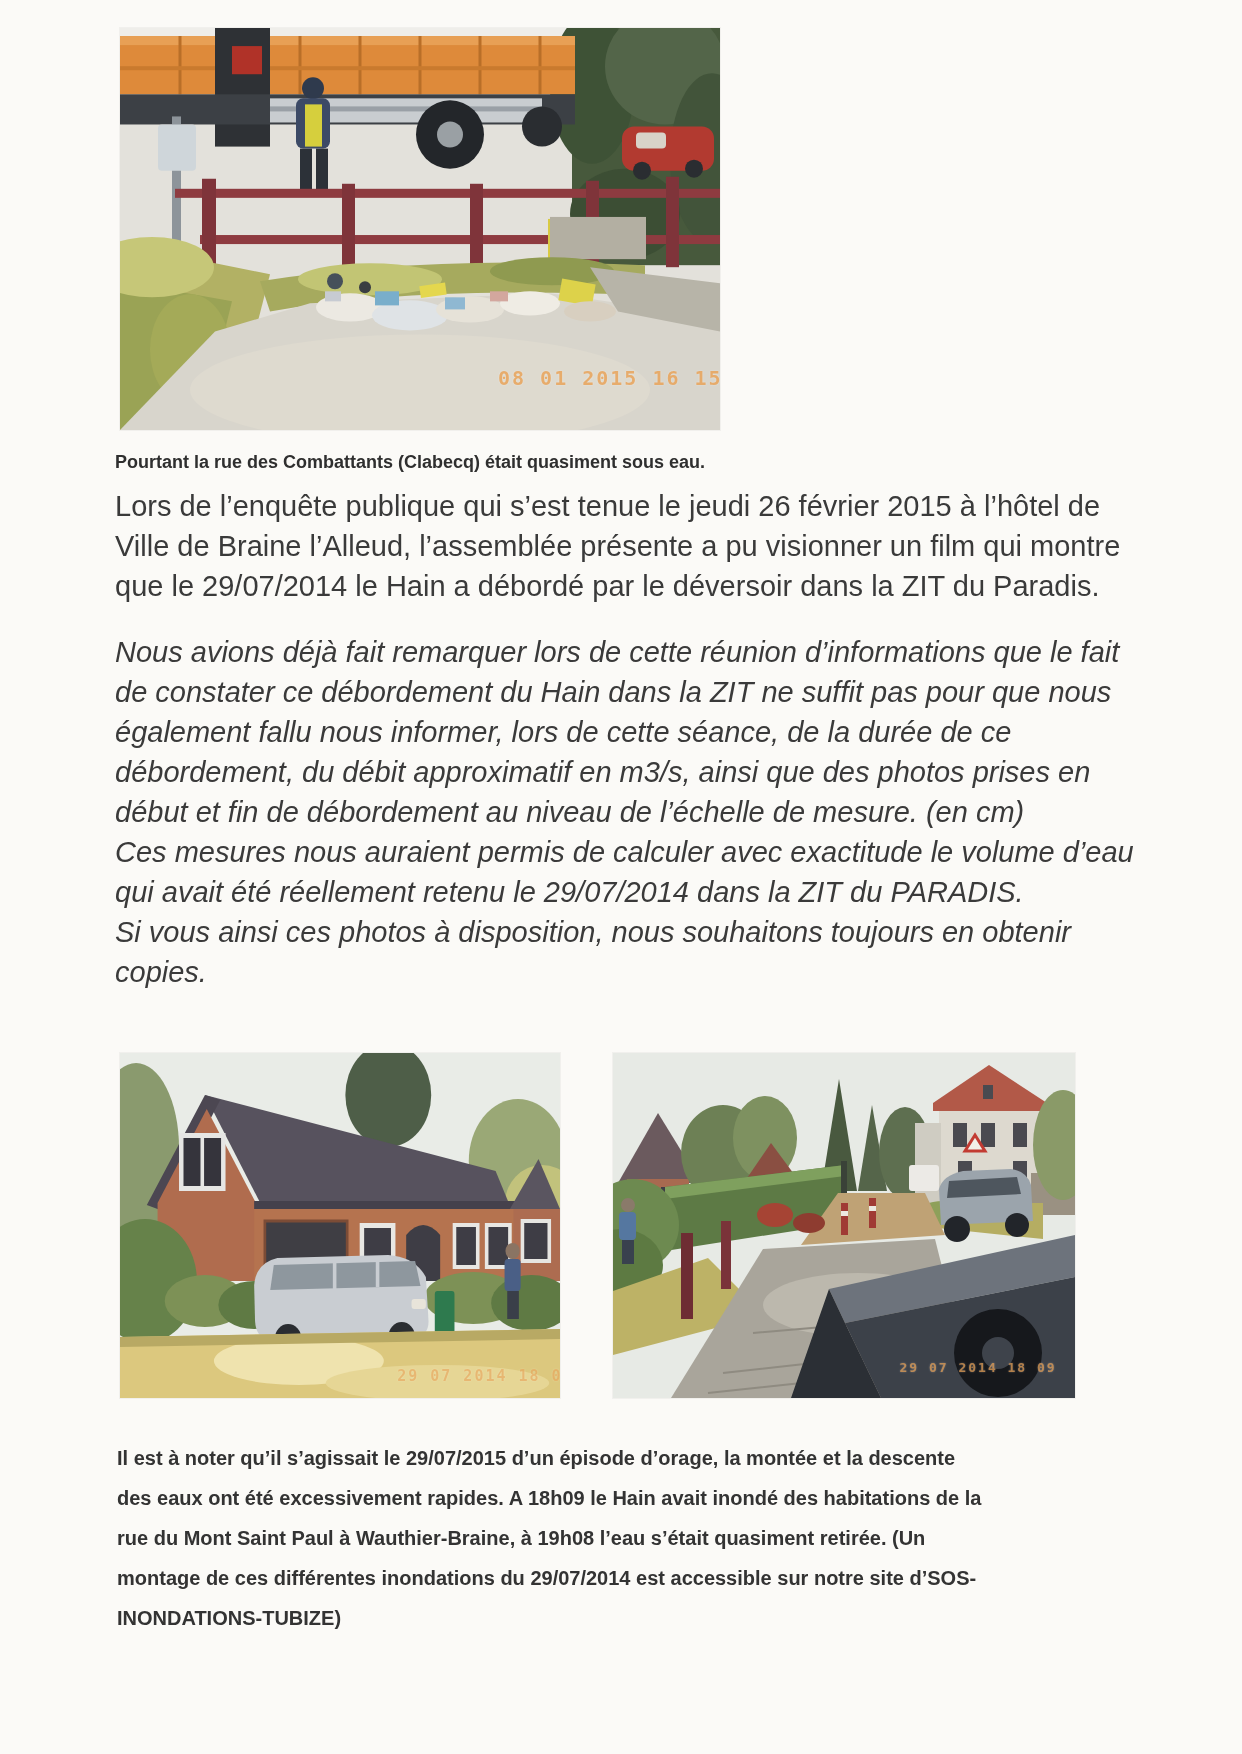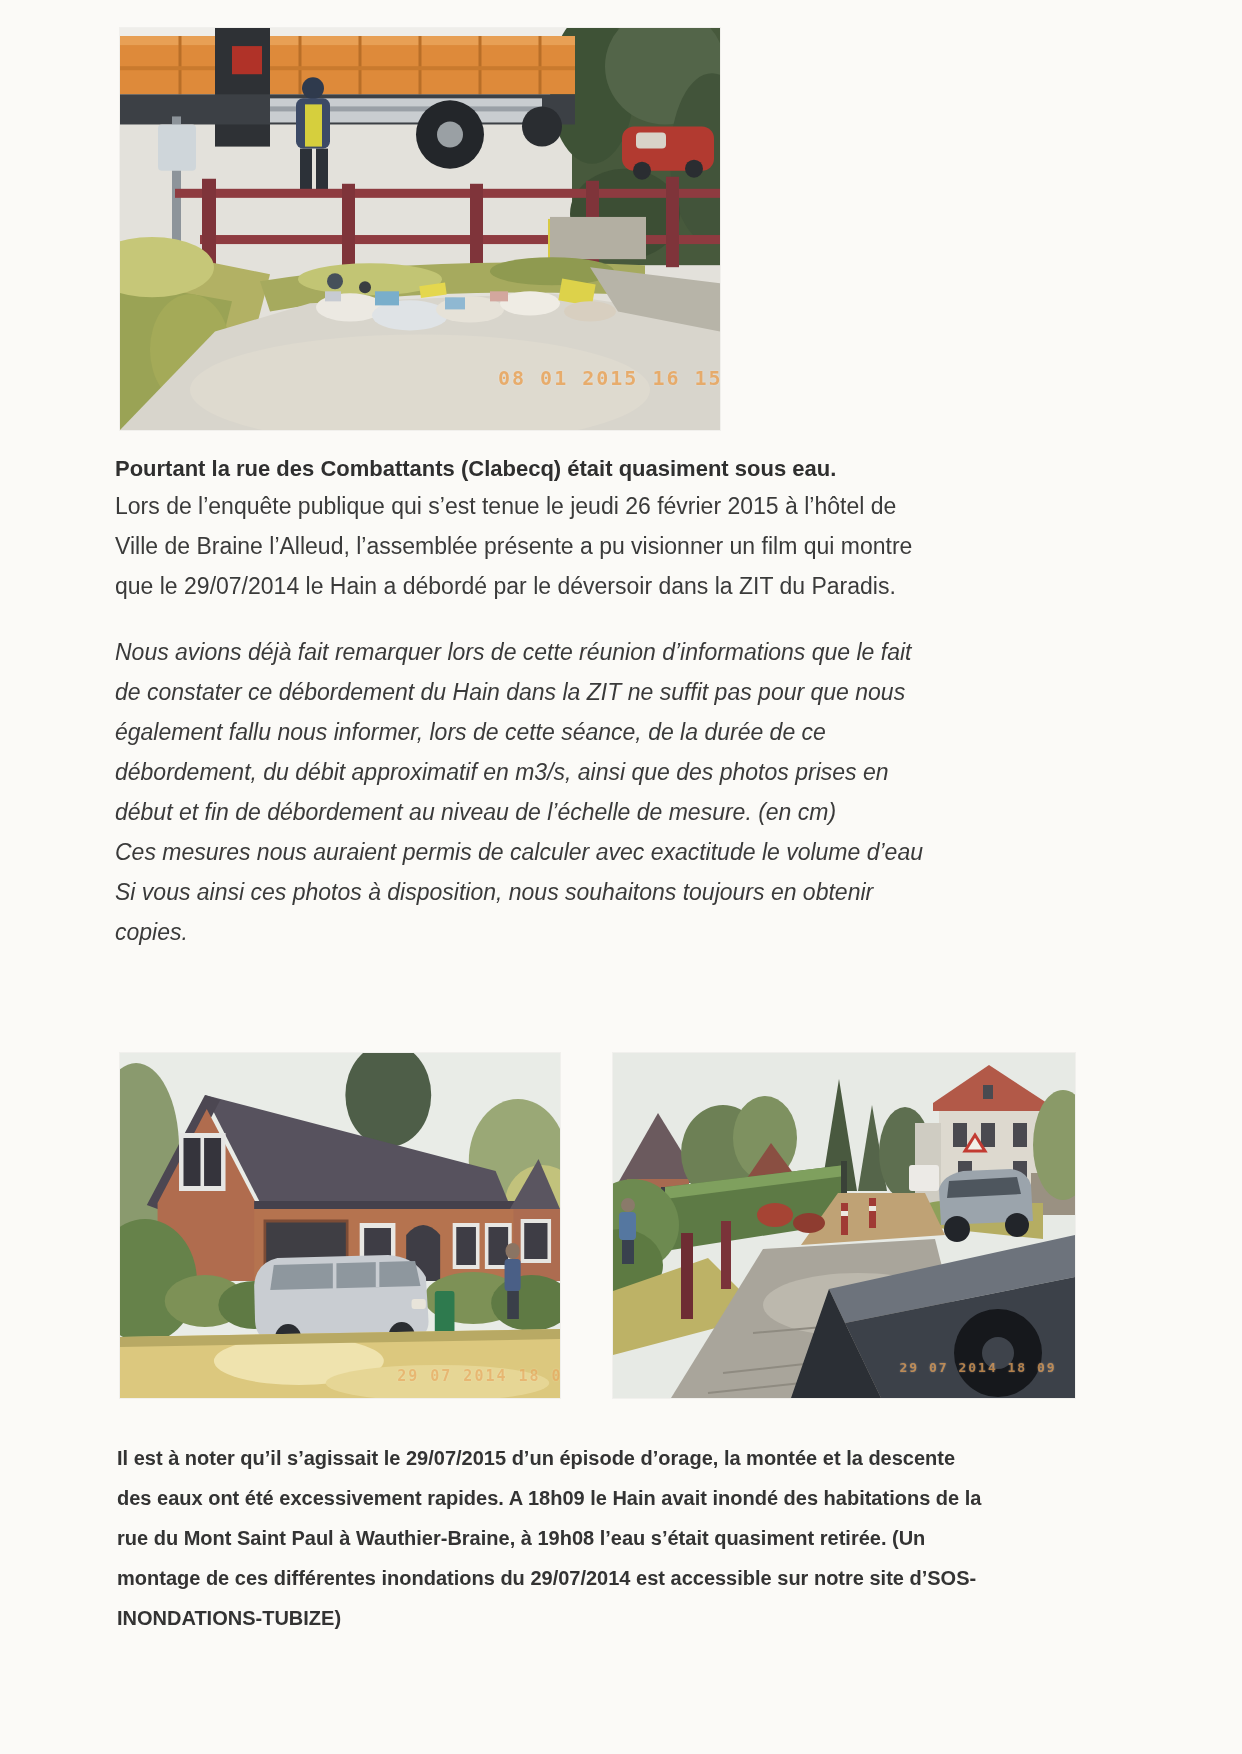--- a/index.html
+++ b/index.html
@@ -17,27 +17,27 @@
   .ts{
     position:absolute;font-family:"DejaVu Sans Mono",monospace;font-weight:bold;
     color:#e9a45b;opacity:.85;letter-spacing:2px;white-space:nowrap;
     text-shadow:0 0 2px rgba(255,255,255,.4);
   }
   .ts-top{left:63%;top:84%;font-size:20px;}
   .ts-left{left:63%;top:91%;font-size:15px;opacity:.6;}
   .ts-right{left:62%;top:89%;font-size:13px;opacity:.75;}
   .caption{
     position:absolute;left:115px;top:434px;width:740px;
-    font-size:22px;font-weight:bold;color:#2f2f2f;white-space:nowrap;
+    font-size:18px;font-weight:bold;color:#2f2f2f;white-space:nowrap;
   }
   .bodytext{position:absolute;left:115px;width:900px;}
   .para1{top:486px;}
   .para2{top:632px;font-style:italic;}
   .bodytext .line{
-    font-size:23px;line-height:40px;white-space:nowrap;color:#3a3a3a;
+    font-size:29px;line-height:40px;white-space:nowrap;color:#3a3a3a;
   }
   .note{position:absolute;left:117px;top:1438px;width:900px;}
   .note .line{
     font-size:20px;line-height:40px;font-weight:bold;white-space:nowrap;color:#333;
   }
 </style>
 </head>
 <body>
 
 <div class="page">
@@ -136,20 +136,21 @@
     <div class="line">que le 29/07/2014 le Hain a débordé par le déversoir dans la ZIT du Paradis.</div>
   </div>
 
   <div class="bodytext para2">
     <div class="line">Nous avions déjà fait remarquer lors de cette réunion d’informations que le fait</div>
     <div class="line">de constater ce débordement du Hain dans la ZIT ne suffit pas pour que nous</div>
     <div class="line">également fallu nous informer, lors de cette séance, de la durée de ce</div>
     <div class="line">débordement, du débit approximatif en m3/s, ainsi que des photos prises en</div>
     <div class="line">début et fin de débordement au niveau de l’échelle de mesure. (en cm)</div>
     <div class="line">Ces mesures nous auraient permis de calculer avec exactitude le volume d’eau</div>
+    <div class="line">qui avait été réellement retenu le 29/07/2014 dans la ZIT du PARADIS.</div>
     <div class="line">Si vous ainsi ces photos à disposition, nous souhaitons toujours en obtenir</div>
     <div class="line">copies.</div>
   </div>
 
   <figure class="photo photo-left">
     <svg viewBox="0 0 492 345" preserveAspectRatio="none">
       <rect width="492" height="345" fill="#e9ece7"></rect>
       <g>
         <ellipse cx="18" cy="95" rx="48" ry="85" fill="#8a9a6e"></ellipse>
         <ellipse cx="300" cy="42" rx="48" ry="52" fill="#4e5e48"></ellipse>

